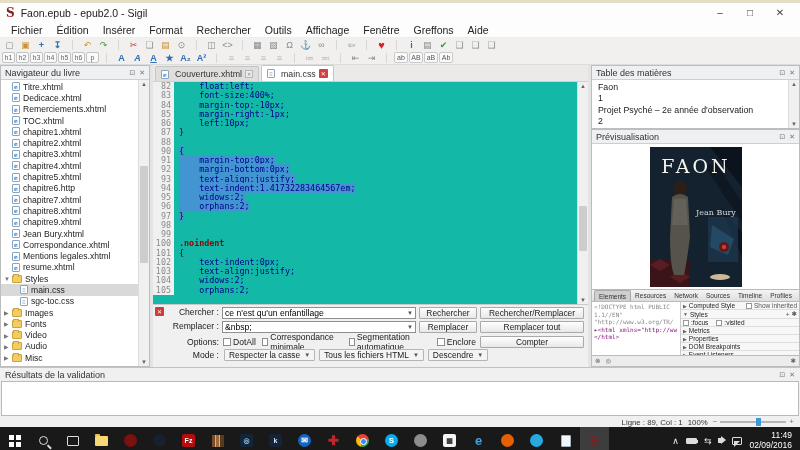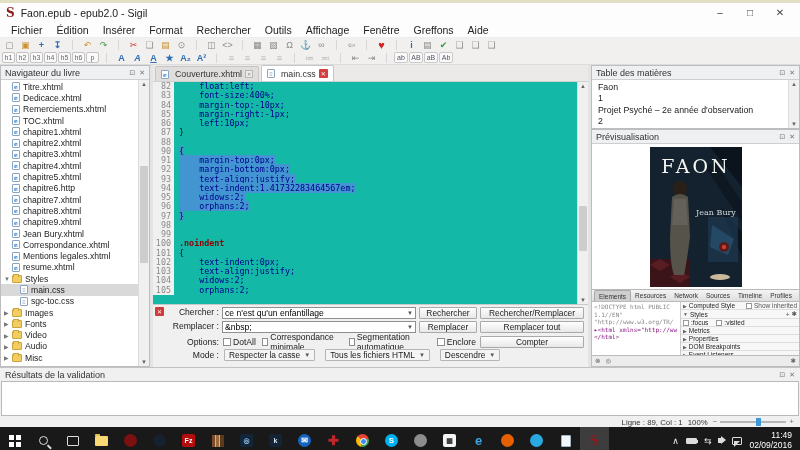--- a/index.html
+++ b/index.html
@@ -549,21 +549,21 @@
               </span>
               <span class="sp-check">
                 <span class="box"></span>
                 <span>Enclore</span>
               </span>
             </span>
           <span class="sp-btn w2">Compter</span>
         </div>
         <div class="sp-mode">
           <span class="sp-label">Mode :</span>
-          <span id="sp-modes" style="display:flex;gap:10px">
+          <span id="sp-modes" style="display:flex;gap:4px">
               <span class="sp-drop">
                 <span>Respecter la casse</span>
                 <span class="arr">▼</span>
               </span>
               <span class="sp-drop">
                 <span>Tous les fichiers HTML</span>
                 <span class="arr">▼</span>
               </span>
               <span class="sp-drop">
                 <span>Descendre</span>

